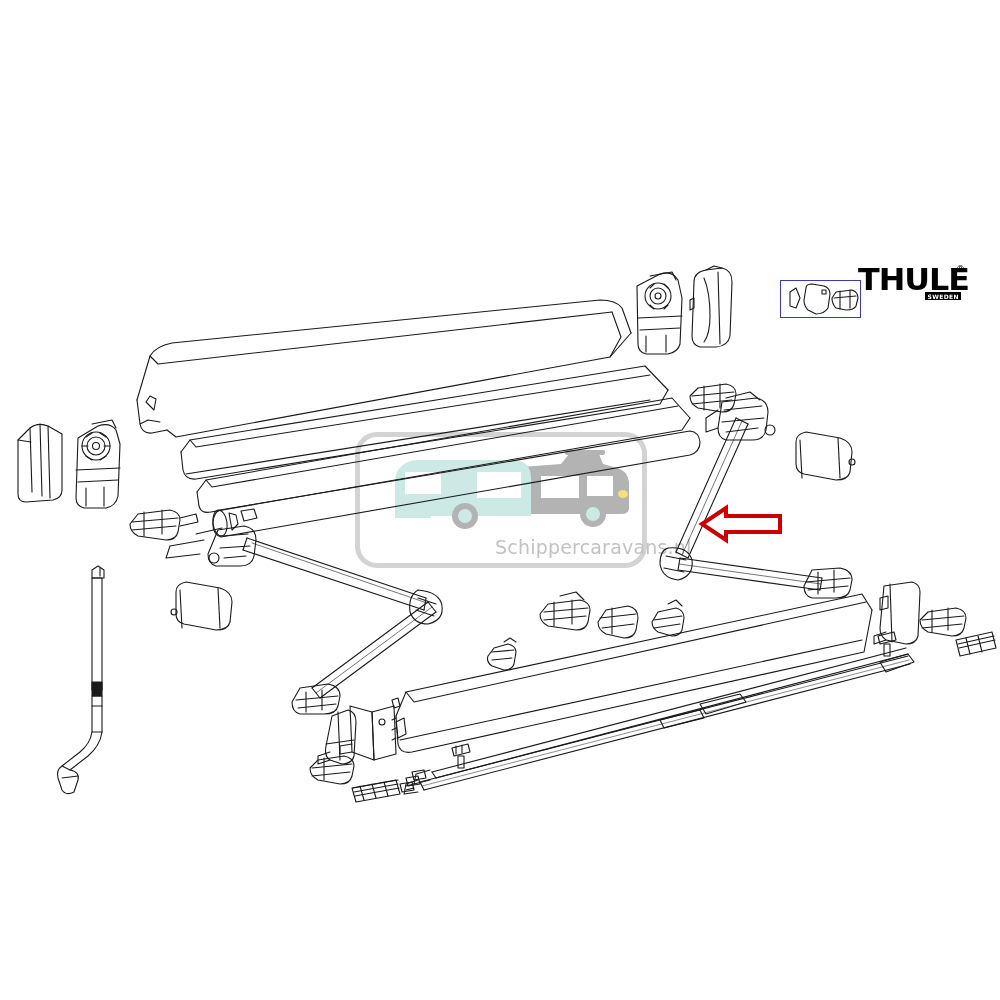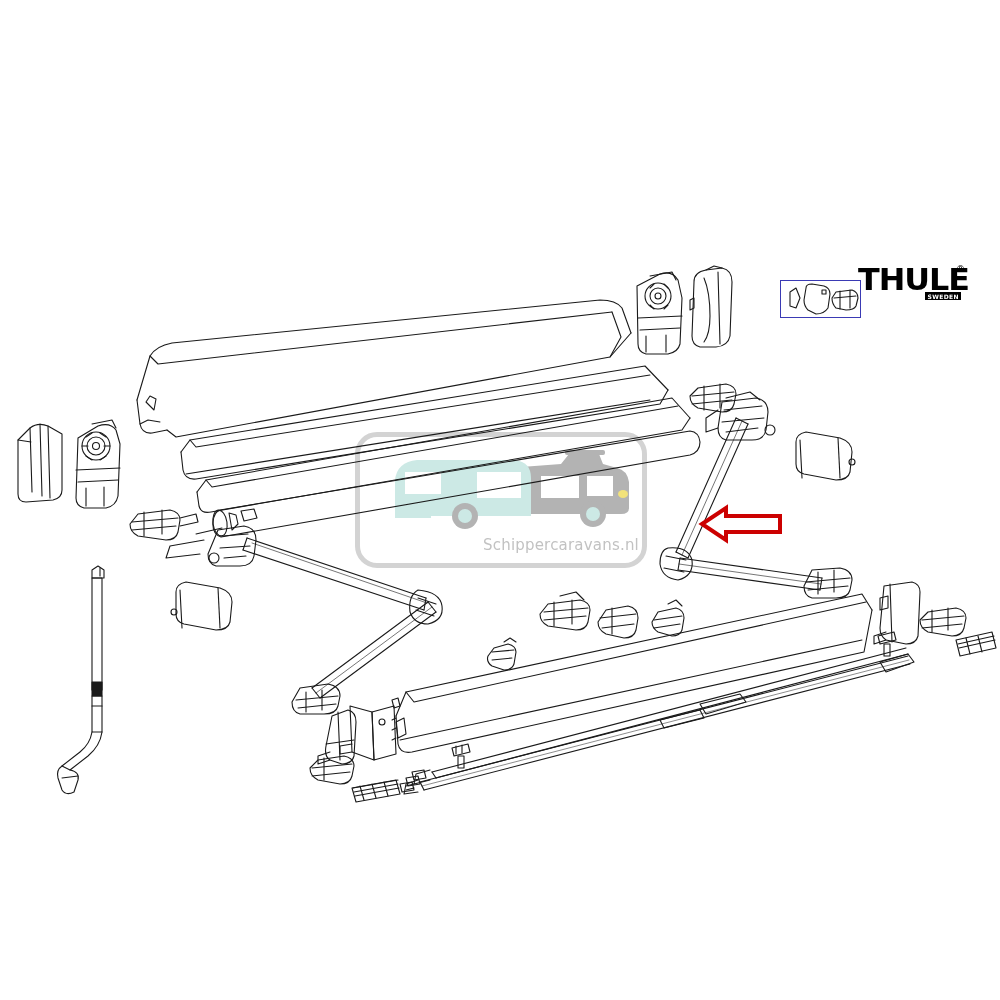--- a/index.html
+++ b/index.html
@@ -80,24 +80,24 @@
     left: 0;
     top: 0;
     width: 292px;
     height: 136px;
     border: 5px solid #d3d3d3;
     border-radius: 22px;
     box-sizing: border-box;
   }
   #watermark-text {
     position: absolute;
-    left: 128px;
+    left: 140px;
     top: 104px;
     font-family: "DejaVu Sans", sans-serif;
-    font-size: 15px;
+    font-size: 19px;
     color: #c2c2c2;
     letter-spacing: 0.2px;
     white-space: nowrap;
   }
   
   #highlight-box {
     position: absolute;
     left: 780px;
     top: 280px;
     width: 81px;

